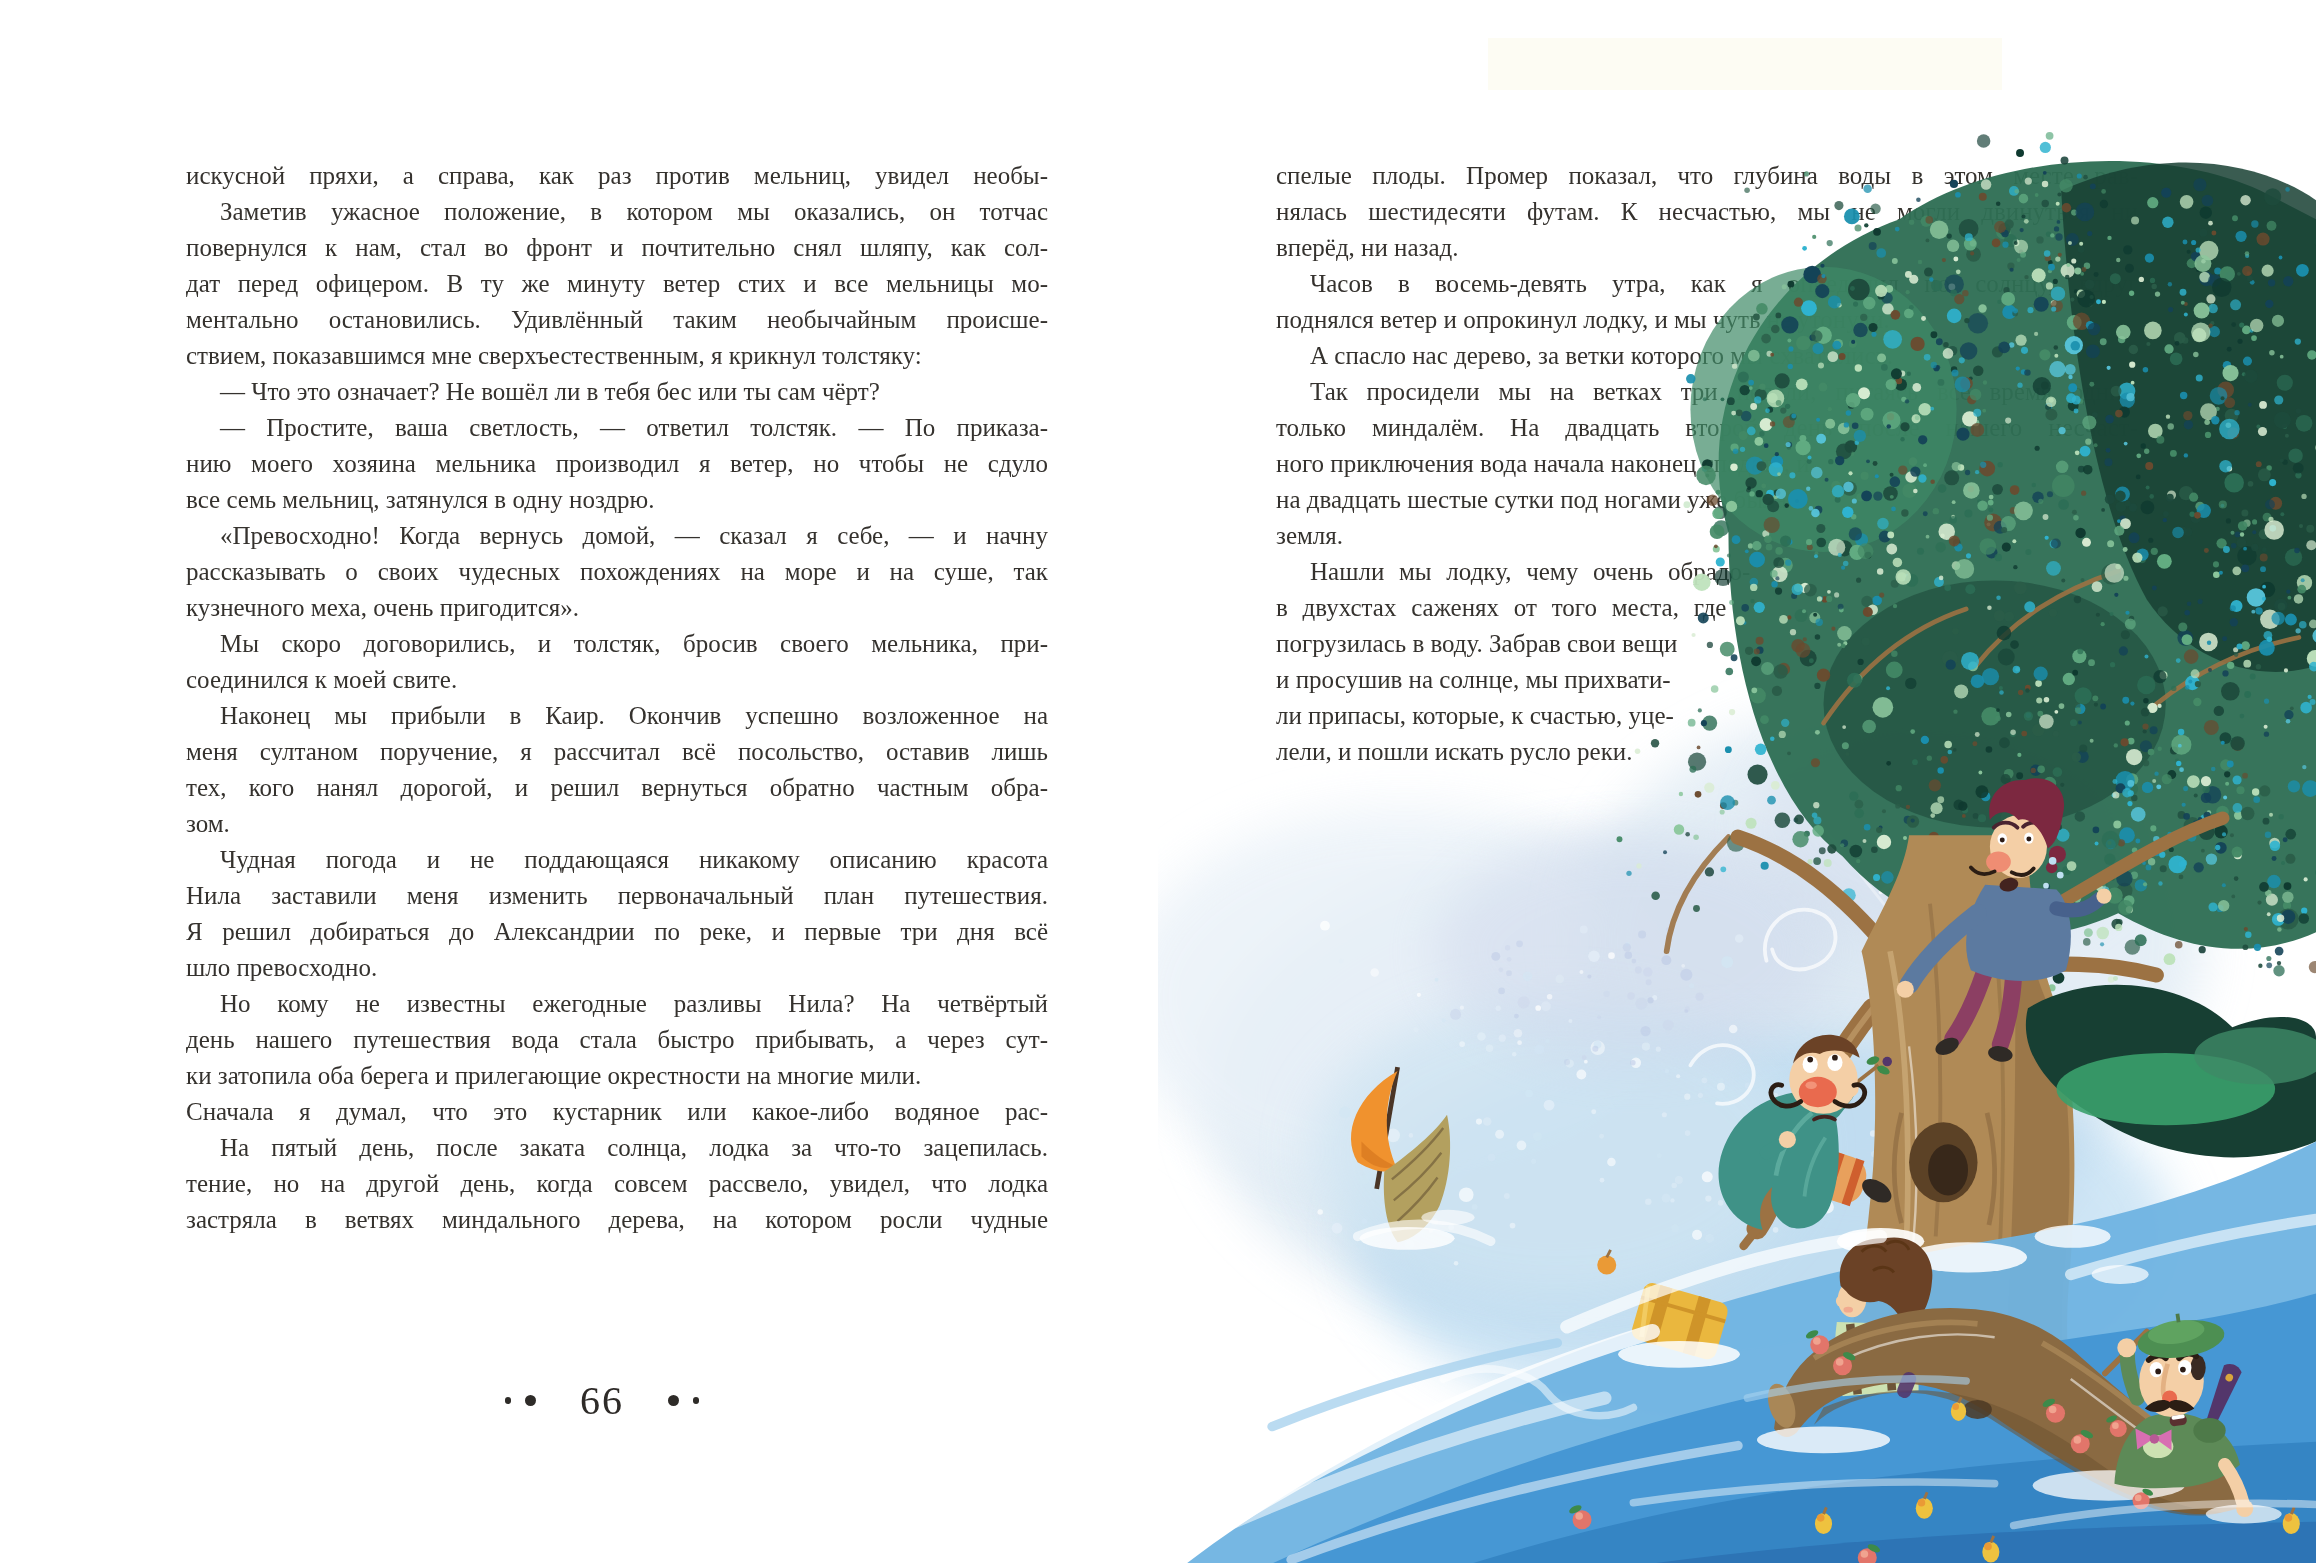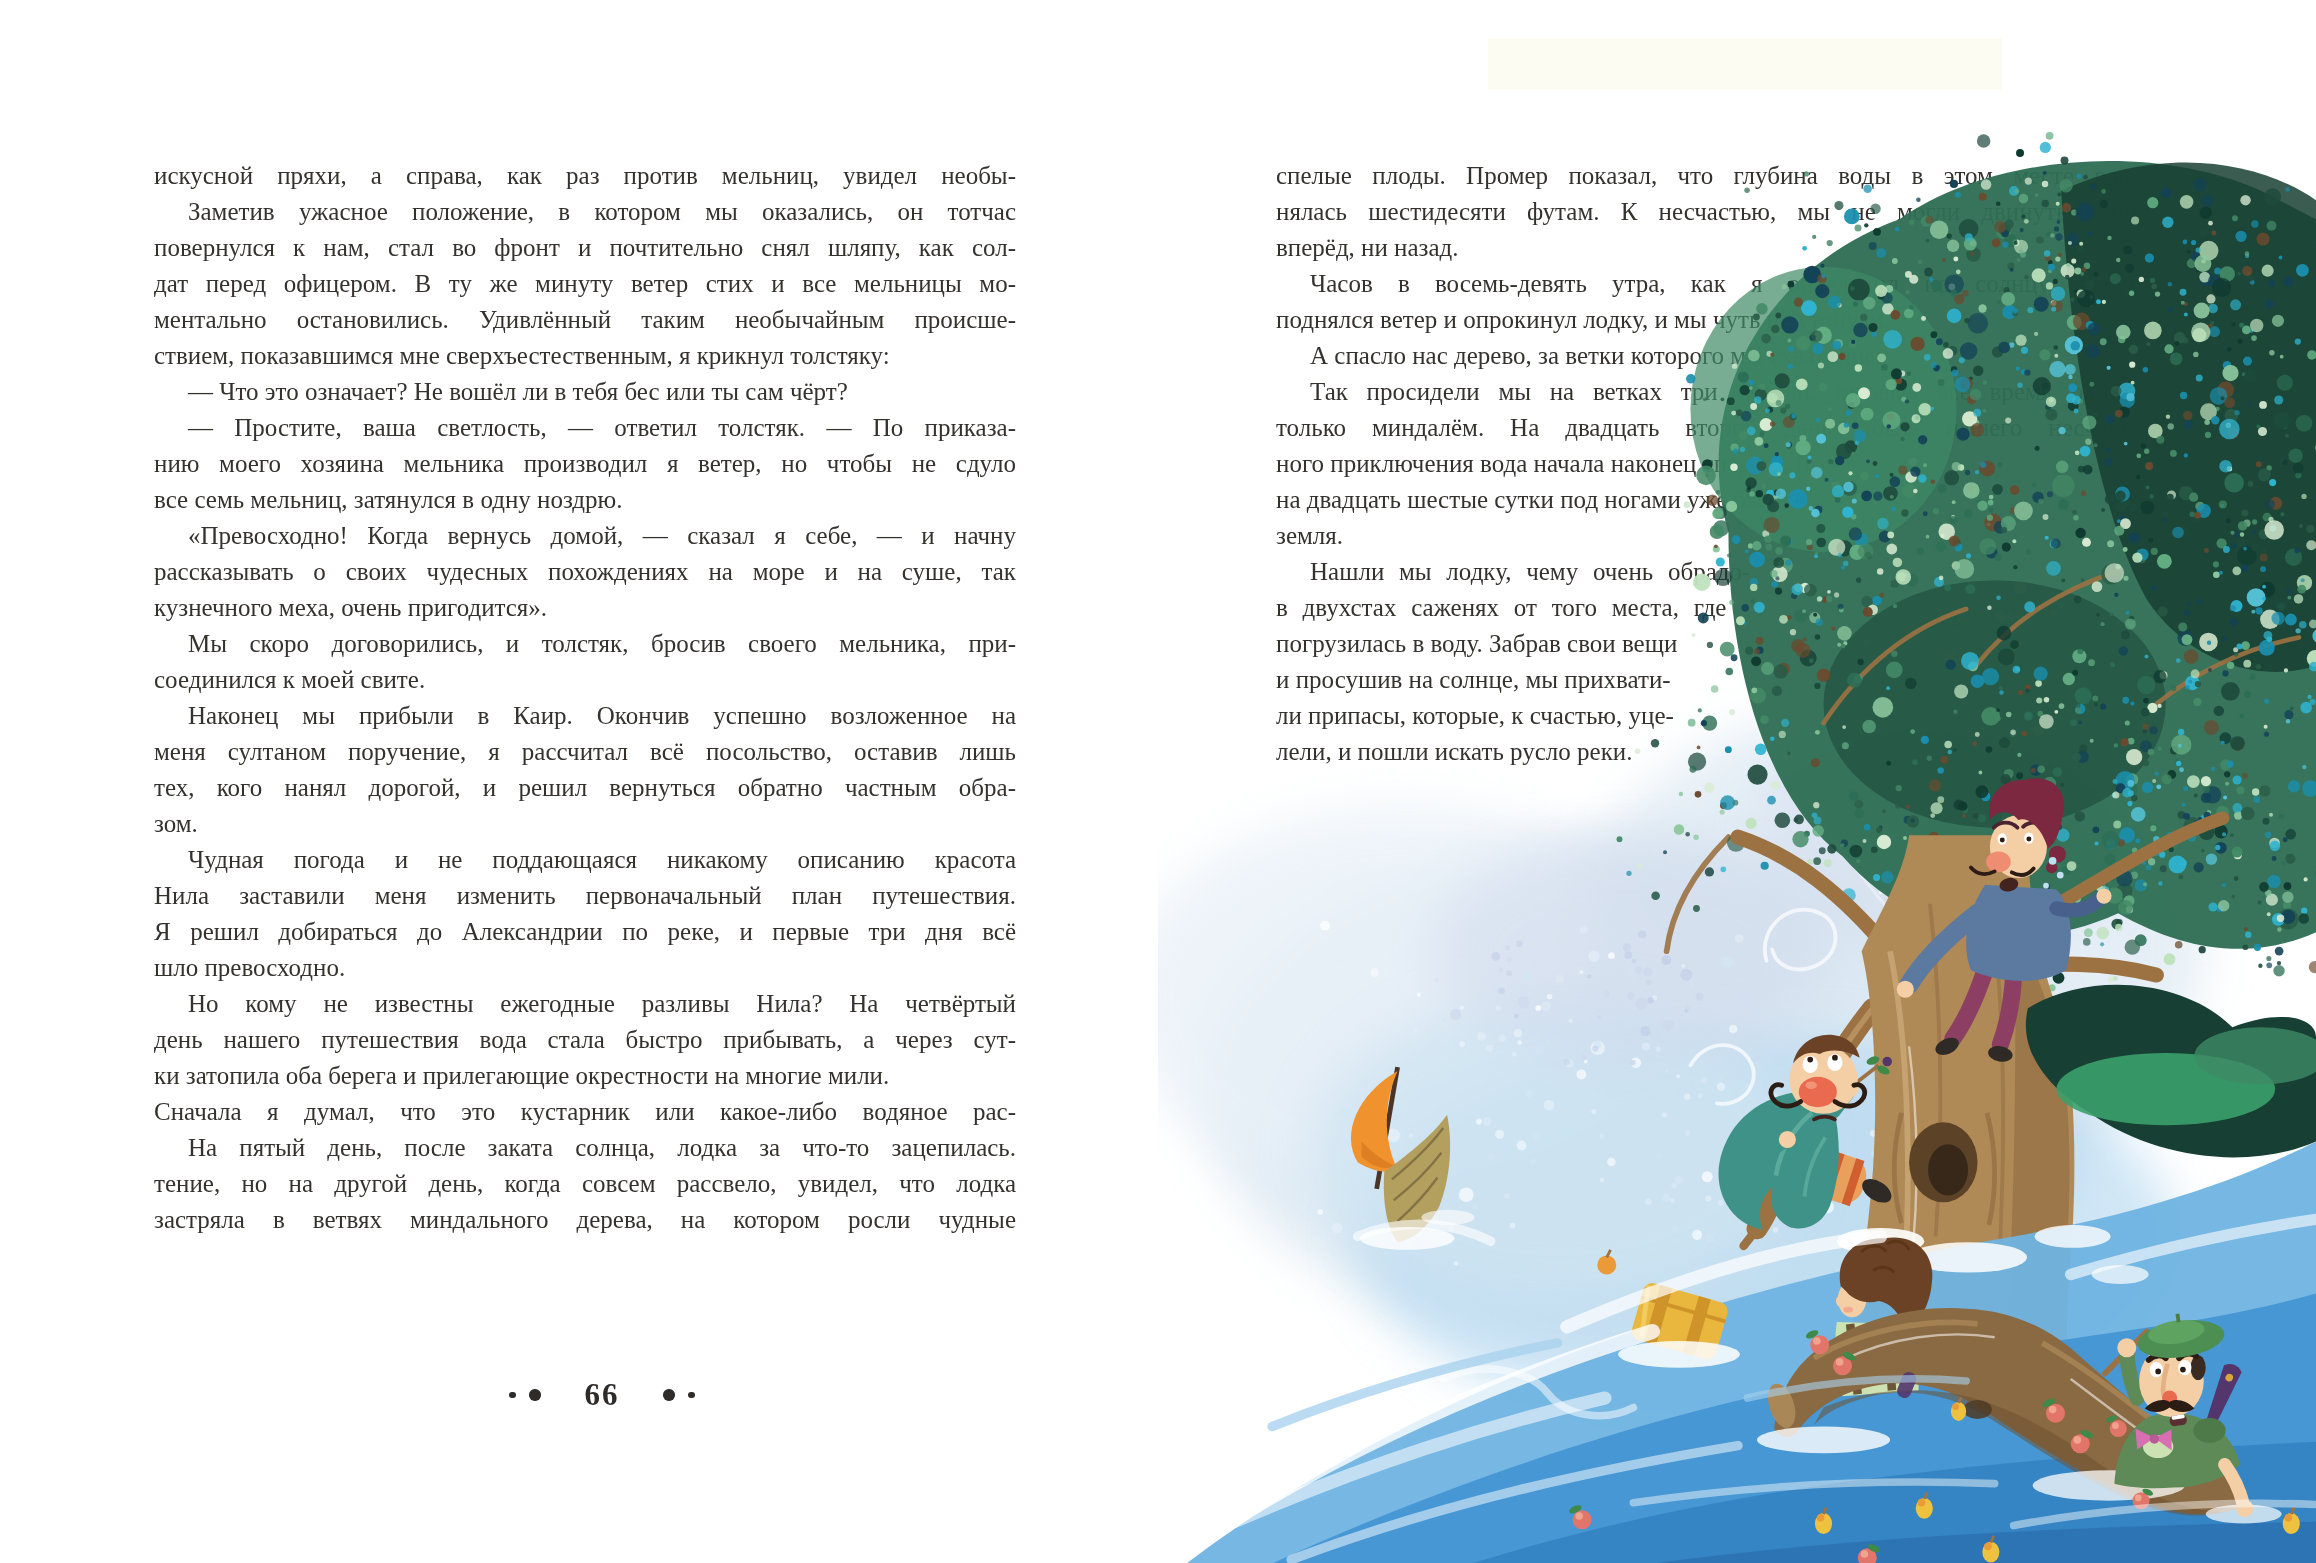--- a/index.html
+++ b/index.html
@@ -3,32 +3,32 @@
 <meta charset="utf-8">
 <style>
   html,body{margin:0;padding:0;}
   body{
     width:2317px;height:1564px;position:relative;overflow:hidden;
     background:#ffffff;
     font-family:"Liberation Serif","DejaVu Serif",serif;
     color:#35322e;
   }
   .page-col{position:absolute;top:158px;width:862px;font-size:25px;}
-  .left-col{left:154px;}
+  .left-col{left:186px;}
   .right-col{left:1276px;}
   .line{line-height:36px;height:36px;overflow:hidden;white-space:normal;}
   .line.jst{text-align:justify;text-align-last:justify;}
   .line.ind{text-indent:34px;}
   .line.wsp{word-spacing:0.34em;}
   .folio{
     position:absolute;left:171px;top:1377px;width:862px;
     display:flex;align-items:center;justify-content:center;
   }
   .folio .num{
-    font-weight:bold;font-size:31px;color:#2e2b28;letter-spacing:1.9px;
+    font-weight:normal;font-size:40px;color:#2e2b28;letter-spacing:1.9px;
     margin:0 44px;
   }
   .dot{background:#2e2b28;border-radius:50%;}
   .dot.sm{width:6.7px;height:6.7px;}
   .dot.lg{width:11.4px;height:11.4px;}
   .dot.gapl{margin-right:13.3px;}
   .dot.gapr{margin-left:13.3px;}
   .paper-tint{
     position:absolute;left:1488px;top:38px;width:514px;height:52px;
     background:#fdfcf3;

